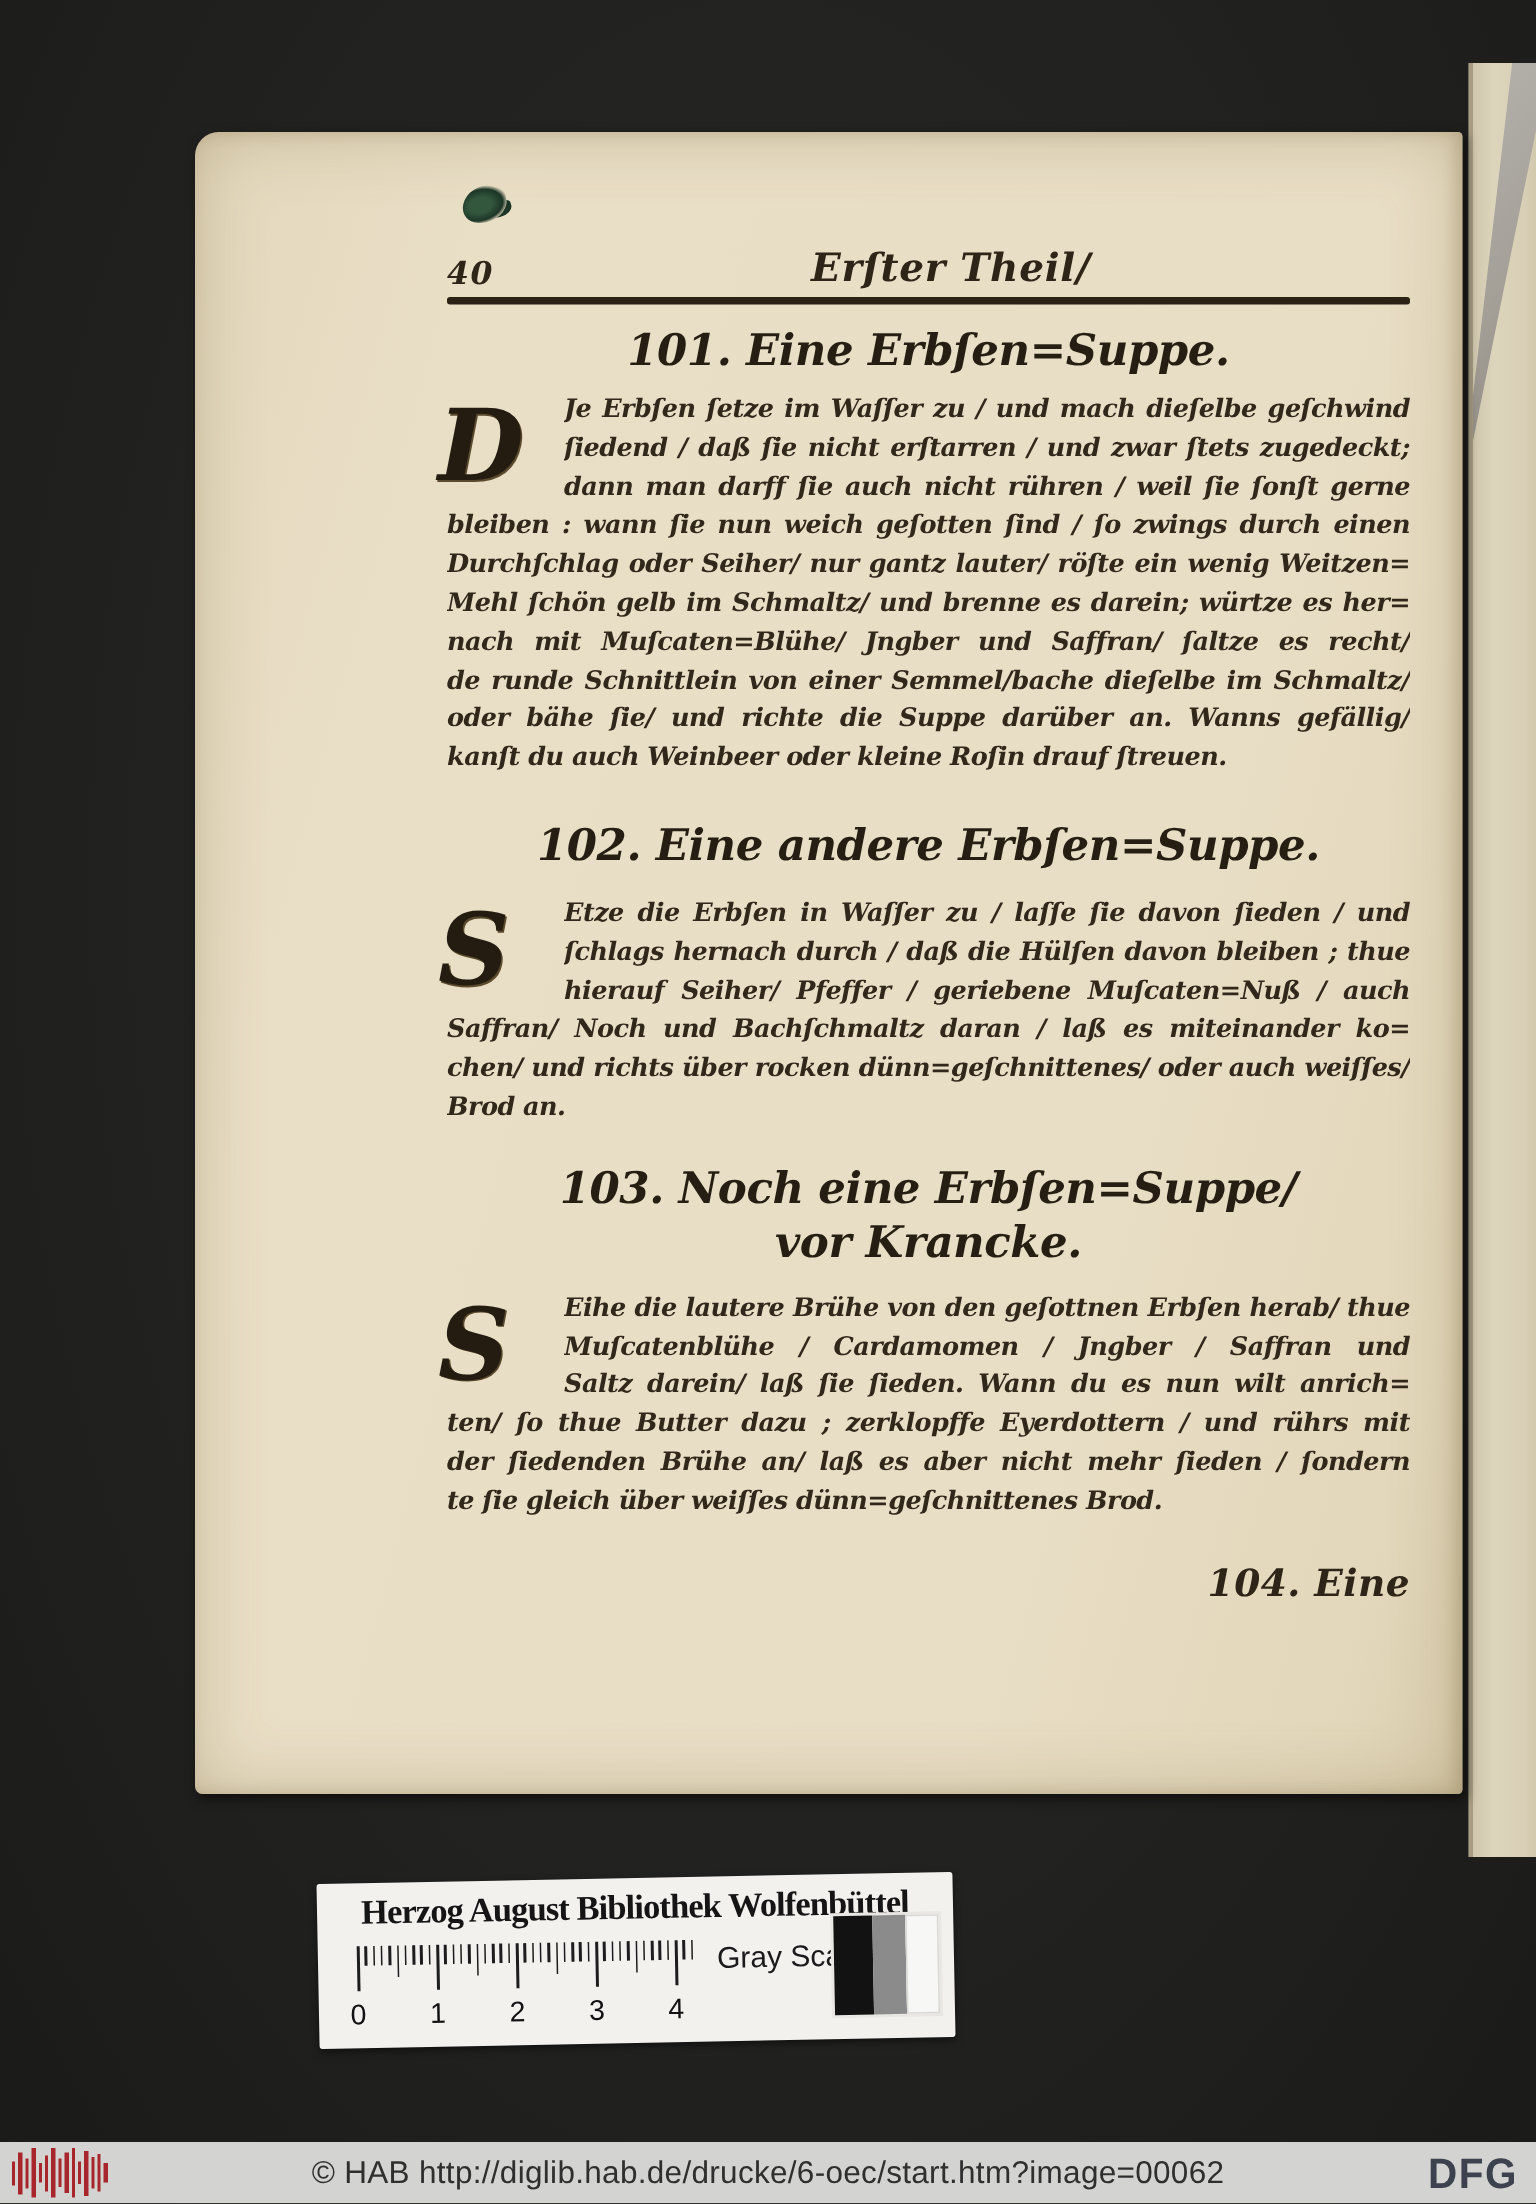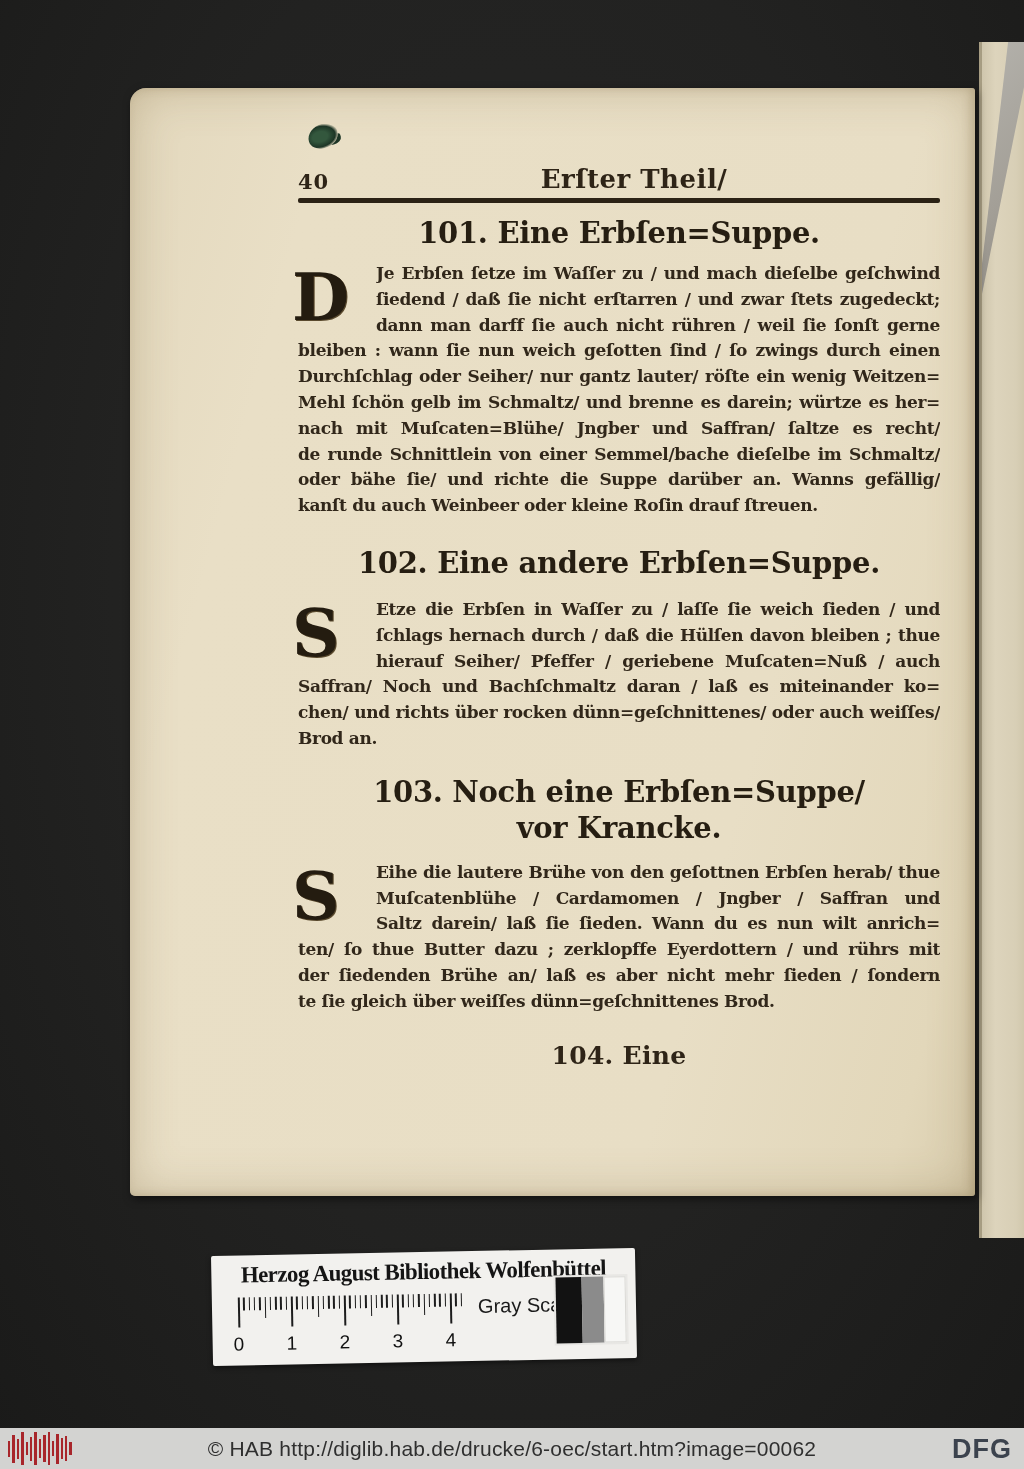--- a/index.html
+++ b/index.html
@@ -4,37 +4,37 @@
 <style>
   html,body{margin:0;padding:0;background:#161615;}
   #scan{position:relative;width:1024px;height:1469px;overflow:hidden;
         background:radial-gradient(ellipse at 50% 40%, #262625 0%, #222221 55%, #1a1a19 100%);
         font-family:"DejaVu Serif", serif;}
   
   #page{position:absolute;left:130px;top:88px;width:845px;height:1108px;
         background:linear-gradient(105deg,#e3d8bd 0%,#e9dfc6 18%,#e8dec5 70%,#e2d7ba 92%,#d9cdae 100%);
         border-radius:16px 3px 3px 5px;
         box-shadow:inset 0 0 46px rgba(125,104,60,.30), inset -4px 0 10px rgba(110,90,50,.25), 2px 3px 8px rgba(0,0,0,.55);
-        color:#2e2417;}
+        color:#2e2417;font-style:italic;}
   #page-content{position:absolute;left:168px;top:72px;width:642px;}
   #head-row{display:flex;align-items:flex-end;height:34px;}
   #page-num{width:110px;font-size:21px;font-weight:700;letter-spacing:1px;}
   #running-title{flex:1;text-align:center;font-size:26px;font-weight:700;letter-spacing:.5px;
                  transform:translateX(-40px);}
   #head-rule{margin-top:4px;height:5px;background:#2b2215;border-radius:2px;
              box-shadow:0 7px 0 -5.5px rgba(43,34,21,.55);}
   .section-heading{font-size:29px;font-weight:700;text-align:center;line-height:36px;color:#261e12;
                    letter-spacing:-.3px;}
   .para{position:relative;font-size:17px;font-weight:700;letter-spacing:-.35px;color:#31271a;}
   .dropcap{position:absolute;left:-6px;top:3px;font-size:66px;line-height:66px;font-weight:700;
            color:#241c10;text-shadow:1px 1px 0 #5a4a2e;}
   .tline{line-height:25.8px;height:25.8px;overflow:hidden;text-align:justify;text-align-last:justify;}
   .tline.ind{margin-left:78px;}
   .tline.last{text-align-last:left;}
-  #catchword{text-align:center;font-size:25px;font-weight:700;margin-top:26px;letter-spacing:.3px;}
+  #catchword{text-align:right;font-size:25px;font-weight:700;margin-top:26px;letter-spacing:.3px;}
   
   #ink-blot{position:absolute;left:178px;top:36px;width:30px;height:24px;
             background:radial-gradient(ellipse at 40% 50%, #33573d 0 30%, #1d3526 60%, rgba(20,40,25,0) 75%);
             border-radius:60% 40% 55% 45%;transform:rotate(-15deg);
             box-shadow:9px 6px 0 -7px #1d3526, -4px -5px 0 -8px #234029;}
   
   #next-page-strip{position:absolute;left:979px;top:42px;width:45px;height:1196px;
         background:linear-gradient(90deg,#cfc6ad 0%,#ddd4bc 30%,#d8cfb6 75%,#cfc5aa 100%);
         border-left:3px solid rgba(90,80,55,.35);}
   #strip-wedge{position:absolute;left:0;top:0;width:100%;height:252px;
@@ -98,21 +98,21 @@
             <div class="tline">nach mit Muſcaten=Blühe/ Jngber und Saffran/ ſaltze es recht/</div>
             <div class="tline">de runde Schnittlein von einer Semmel/bache dieſelbe im Schmaltz/</div>
             <div class="tline">oder bähe ſie/ und richte die Suppe darüber an.    Wanns gefällig/</div>
             <div class="tline last">kanſt du auch Weinbeer oder kleine Roſin drauf ſtreuen.</div>
           </div>
           <div class="section-heading" style="margin: 26px 0px 16px;">
             <div>102. Eine andere Erbſen=Suppe.</div>
           </div>
           <div class="para">
             <div class="dropcap">S</div>
-            <div class="tline ind">Etze die Erbſen in Waſſer zu / laſſe ſie weich ſieden / und</div>
+            <div class="tline ind">Etze die Erbſen in Waſſer zu / laſſe ſie davon ſieden / und</div>
             <div class="tline ind">ſchlags hernach durch / daß die Hülſen davon bleiben ; thue</div>
             <div class="tline ind">hierauf Seiher/ Pfeffer / geriebene Muſcaten=Nuß / auch</div>
             <div class="tline">Saffran/ Noch und Bachſchmaltz daran / laß es miteinander ko=</div>
             <div class="tline">chen/ und richts über rocken dünn=geſchnittenes/ oder auch weiſſes/</div>
             <div class="tline last">Brod an.</div>
           </div>
           <div class="section-heading" style="margin: 22px 0px 14px;">
             <div>103. Noch eine Erbſen=Suppe/</div>
             <div>vor Krancke.</div>
           </div>

